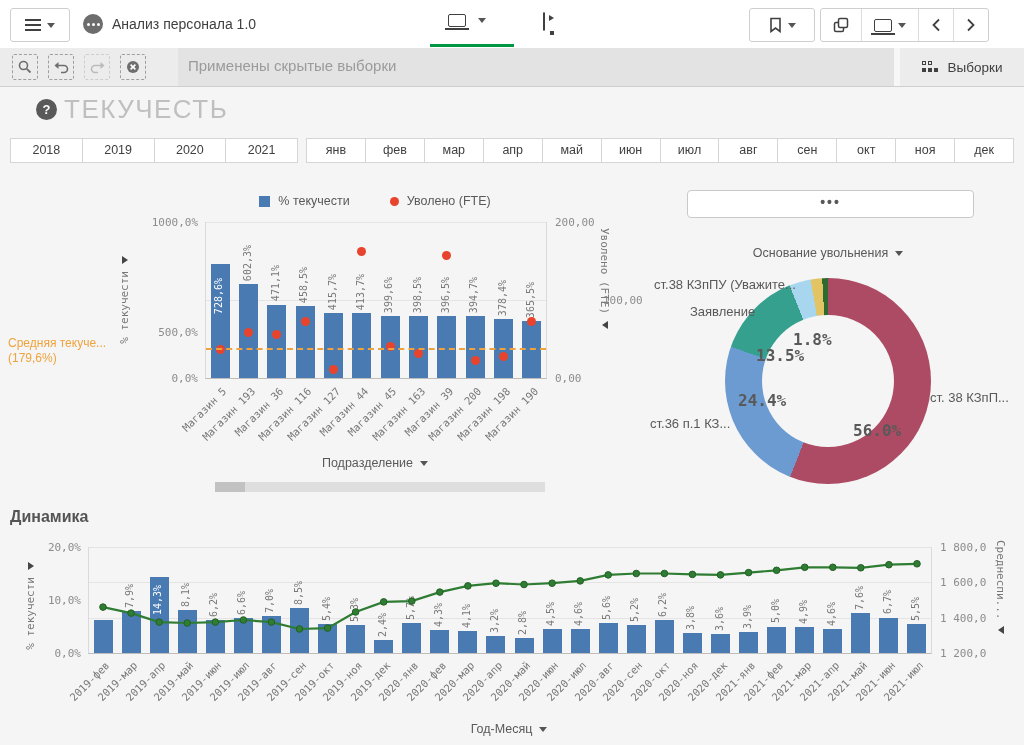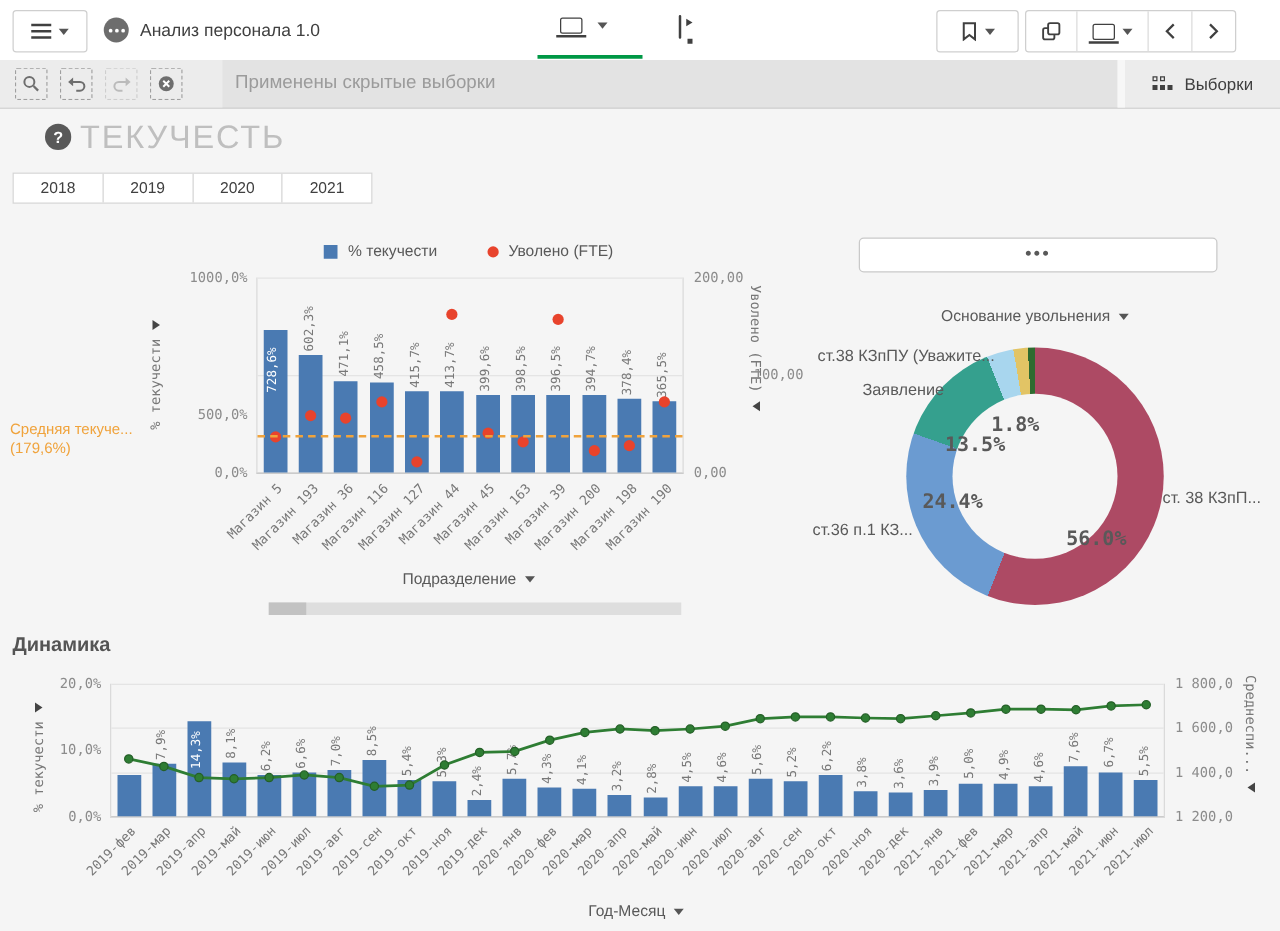--- a/index.html
+++ b/index.html
@@ -214,20 +214,34 @@
   </div>
 
   <div id="help-badge">?</div>
   <div id="page-title">ТЕКУЧЕСТЬ</div>
 
   <div id="years-row" class="filter-row">
       <div class="filter-cell">2018</div>
       <div class="filter-cell">2019</div>
       <div class="filter-cell">2020</div>
       <div class="filter-cell">2021</div>
+    </div>
+  <div id="months-row" class="filter-row">
+      <div class="filter-cell">янв</div>
+      <div class="filter-cell">фев</div>
+      <div class="filter-cell">мар</div>
+      <div class="filter-cell">апр</div>
+      <div class="filter-cell">май</div>
+      <div class="filter-cell">июн</div>
+      <div class="filter-cell">июл</div>
+      <div class="filter-cell">авг</div>
+      <div class="filter-cell">сен</div>
+      <div class="filter-cell">окт</div>
+      <div class="filter-cell">ноя</div>
+      <div class="filter-cell">дек</div>
     </div>
 
   <div class="abs" id="chart1" style="left:0;top:168px;width:632px;height:332px;">
     <div class="legend" style="left:205px;top:26px;width:340px;">
       <span class="item">
         <span id="lg-sq" style="width: 11px; height: 11px; display: inline-block; background: rgb(74, 122, 178);"></span>
         <span>% текучести</span>
       </span>
       <span class="item">
         <span id="lg-dot" style="width: 9px; height: 9px; border-radius: 50%; display: inline-block; background: rgb(232, 67, 44);"></span>

